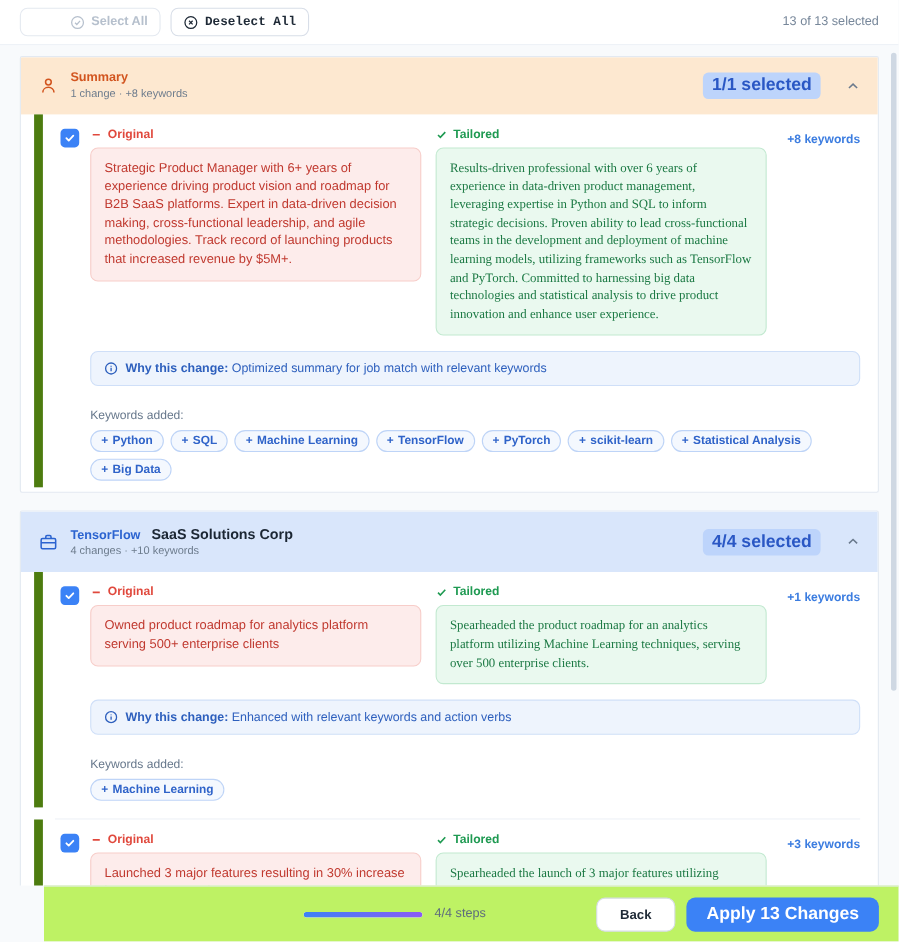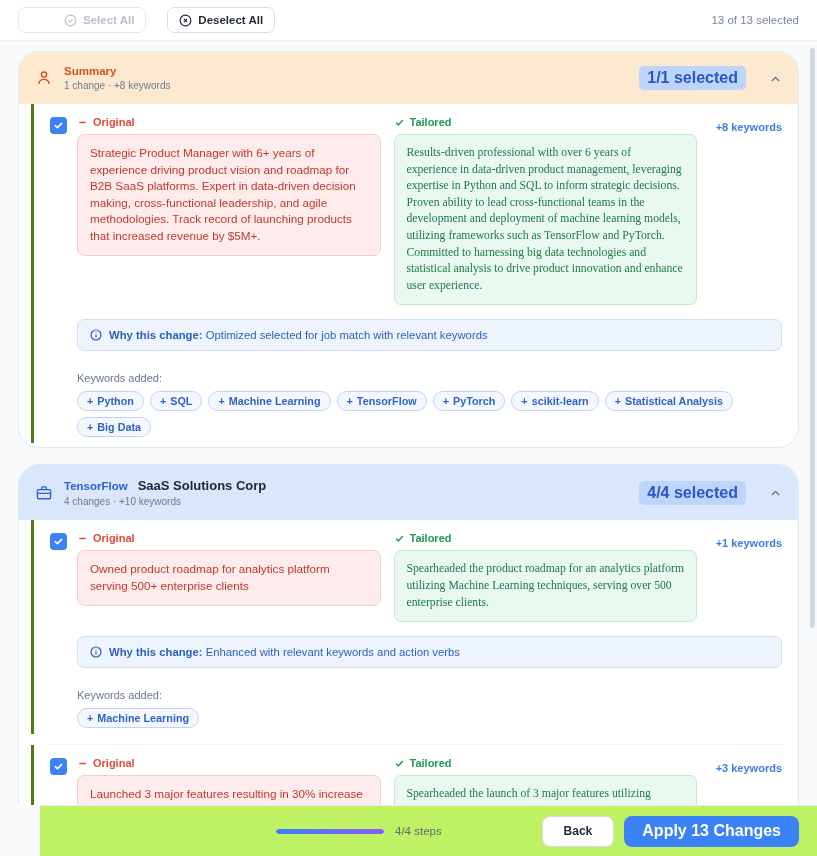--- a/index.html
+++ b/index.html
@@ -21,40 +21,40 @@
   }
   .tb-btn {
     display: inline-flex; align-items: center; gap: 6px;
     height: 26px; padding: 0 11px;
     border: 1px solid #d8dee8; border-radius: 7px;
     background: #ffffff; color: #1e2936;
     font-size: 11.5px; font-weight: 600; cursor: pointer;
     white-space: nowrap;
   }
   .tb-btn.disabled { color: #b6c0cd; border-color: #e4e9f0; cursor: default; padding-left: 45px; }
-  .tb-btn + .tb-btn { margin-left: 21px; }
+  .tb-btn + .tb-btn { margin-left: 9px; font-family: Liberation Mono, monospace; }
   .tb-ico { width: 13px; height: 13px; flex: none; display: block; }
   .tb-spacer { flex: 1 1 auto; }
   .tb-count { font-size: 11.5px; color: #77879a; }
 
   
   .scroll {
     position: absolute; left: 0; right: 0; top: 41px; bottom: 51px;
     overflow: hidden; padding: 10px 18px 0 18px;
   }
   .scrollbar {
     position: absolute; top: 48px; right: 2px; width: 5px; height: 580px;
     background: #cfd8e3; border-radius: 3px;
   }
 
   
   .card {
     background: #ffffff;
     border: 1px solid #e3e9f1;
-    border-radius: 21px;
+    border-radius: 2px;
     overflow: hidden;
     margin-bottom: 16px;
   }
   .card-head {
     display: flex; align-items: center; gap: 11px;
     padding: 13px 16px 13px 16px;
     cursor: pointer;
   }
   .card-head.summary { background: #fde8d0; }
   .card-head.experience { background: #d9e6fb; }
@@ -71,21 +71,21 @@
     background: #bdd4fb; border-radius: 5px; padding: 3px 8px;
     white-space: nowrap;
   }
   .chev { width: 13px; height: 13px; margin-left: 12px; flex: none; }
 
   
   .changes { padding: 0 0 4px 0; }
   .change {
     display: flex; align-items: flex-start; gap: 10px;
     padding: 12px 16px 6px 16px;
-    border-left: 3px solid #4d7c0f;
+    border-left: 8px solid #4d7c0f;
     margin-left: 12px;
   }
   .chk {
     width: 17px; height: 17px; flex: none; margin-top: 1px;
     border-radius: 4px; background: #3b82f6;
     display: flex; align-items: center; justify-content: center;
     cursor: pointer;
   }
   .chk svg { width: 11px; height: 11px; display: block; }
   .change-body { flex: 1 1 auto; min-width: 0; }
@@ -236,21 +236,21 @@
                   </div>
                   <div class="col-kw"><span class="kw-count">+8 keywords</span></div>
                 </div>
                 <div class="why">
                   <span>
                     <svg viewBox="0 0 12 12" fill="none" stroke="#2d5fbd" stroke-width="1.2">
                       <circle cx="6" cy="6" r="5"></circle>
                       <path d="M6 5.4v3M6 3.6v.7"></path>
                     </svg>
                   </span>
-                  <span><b>Why this change:</b> <span>Optimized selected for job match with relevant keywords</span></span>
+                  <span><b>Why this change:</b> <span>Optimized summary for job match with relevant keywords</span></span>
                 </div>
                 <div class="kw-added">Keywords added:</div>
                 <div class="chips">
                   <span class="chip">
                     <span class="plus">+</span>
                     <span>Python</span>
                   </span>
                   <span class="chip">
                     <span class="plus">+</span>
                     <span>SQL</span>

